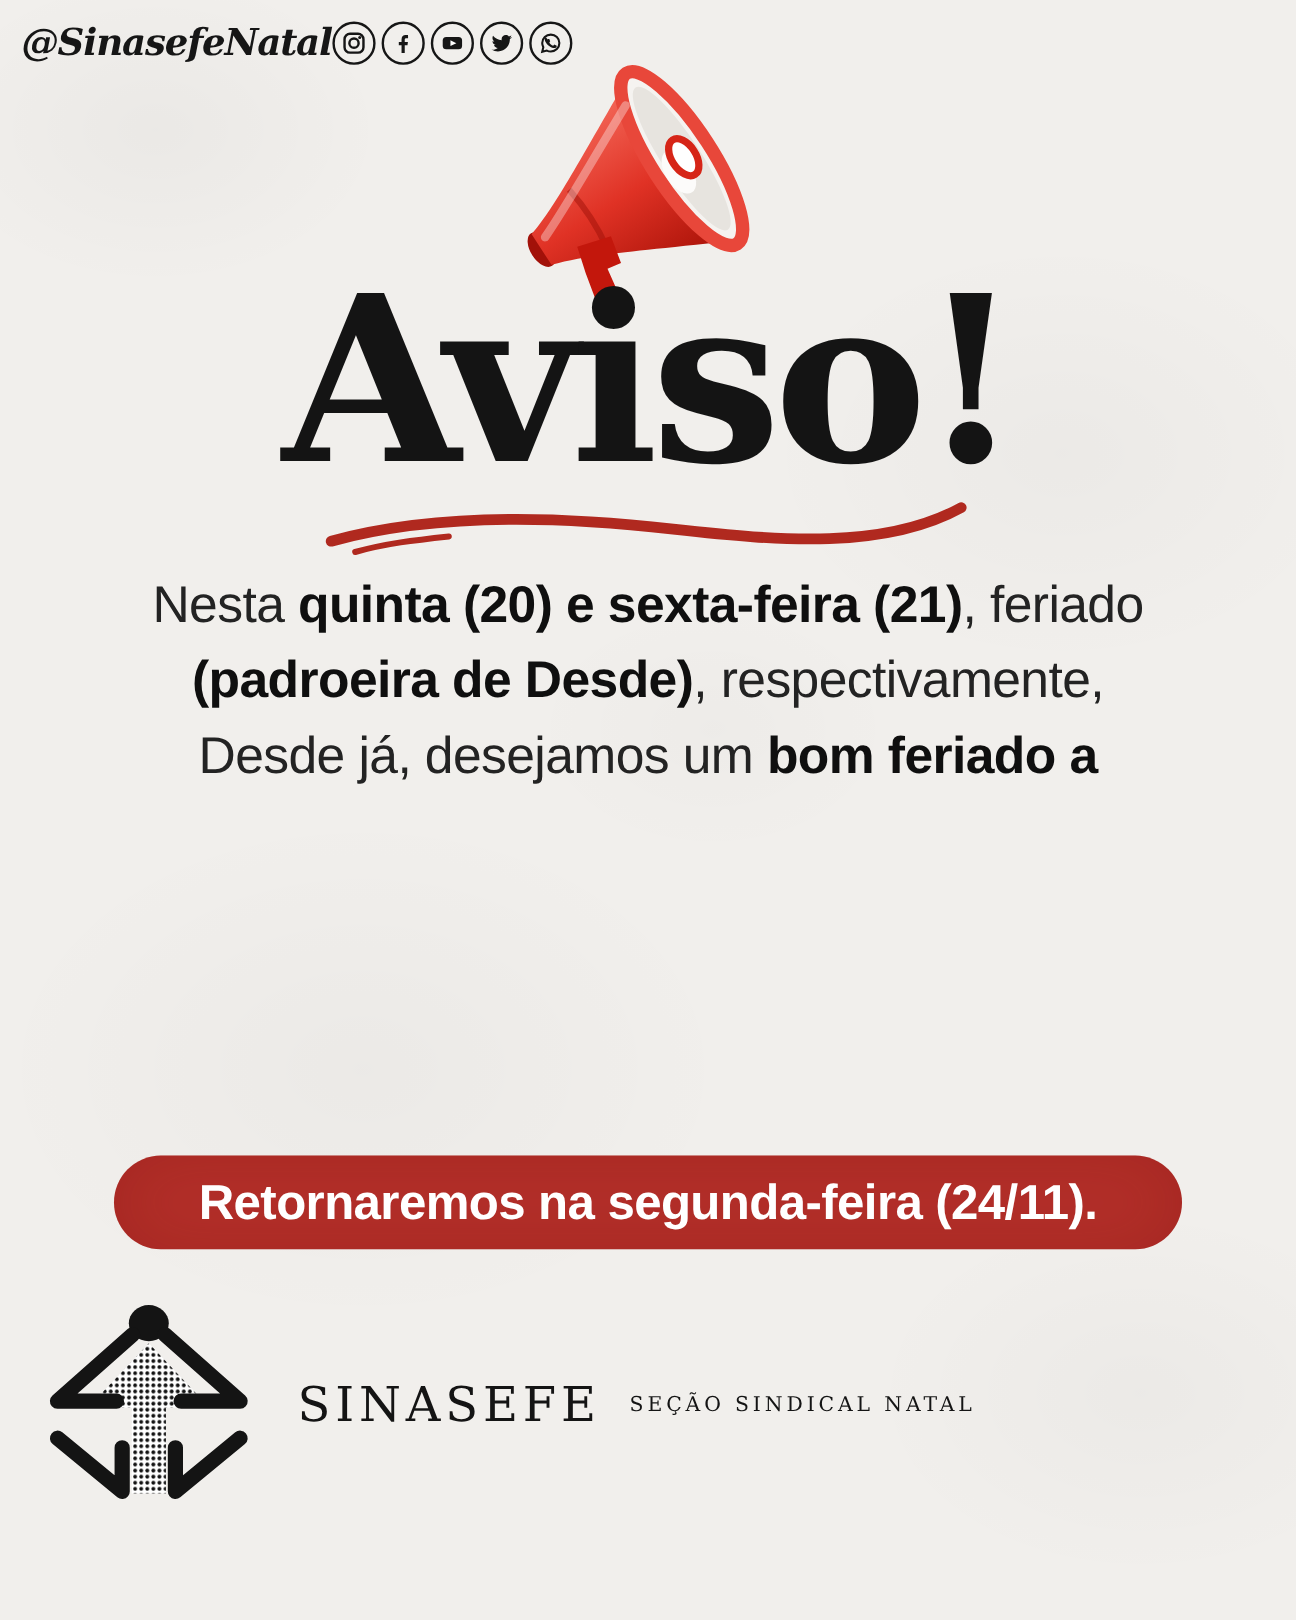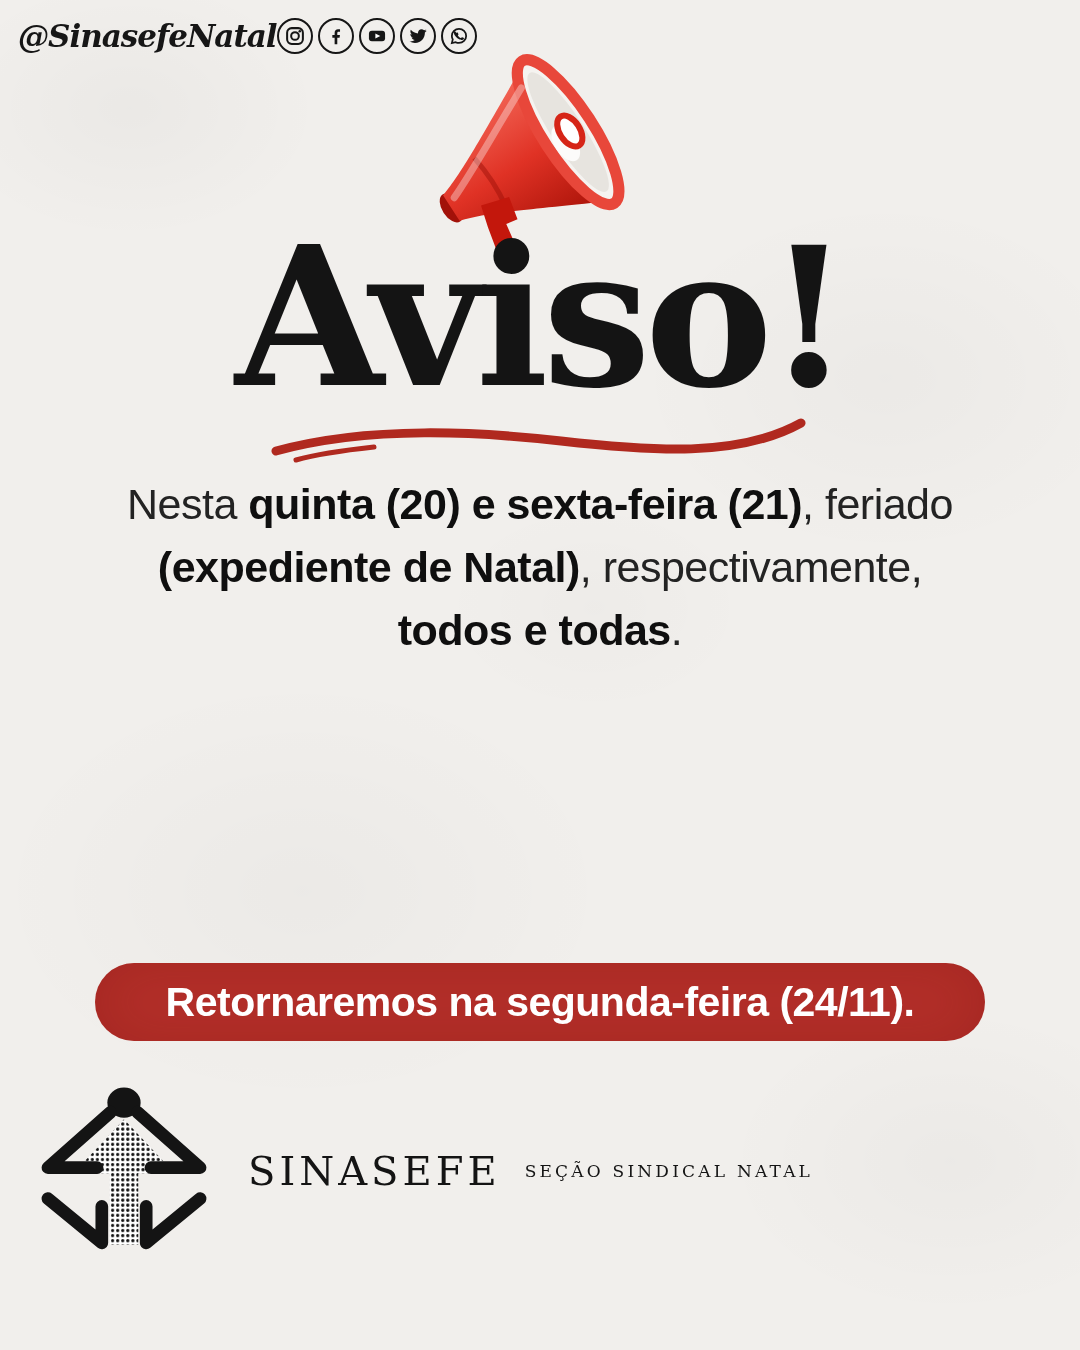--- a/index.html
+++ b/index.html
@@ -133,22 +133,22 @@
 
   <div class="swoosh">
     <svg width="548" height="54" viewBox="0 0 548 54">
       <path d="M10,38 C105,12 215,19 295,28 C385,38 472,45 535,10" fill="none" stroke="#b0291f" stroke-width="9" stroke-linecap="round"></path>
       <path d="M30,47 C55,40 80,37 108,34" fill="none" stroke="#b0291f" stroke-width="5" stroke-linecap="round"></path>
     </svg>
   </div>
 
   <div class="body">
       <div class="body-line"><span>Nesta </span><span class="b">quinta (20) e sexta-feira (21)</span><span>, feriado</span></div>
-      <div class="body-line"><span class="b">(expediente de Natal)</span><span>, respectivamente,</span></div>
-      <div class="body-line"><span class="b">todos e todas</span><span>.</span></div>
+      <div class="body-line"><span class="b">(padroeira de Desde)</span><span>, respectivamente,</span></div>
+      <div class="body-line"><span>Desde já, desejamos um </span><span class="b">bom feriado a</span></div>
     </div>
 
   <div class="pill-button">Retornaremos na segunda-feira (24/11).</div>
 
   <footer class="footer">
     <div class="logo">
       <svg width="248" height="168" viewBox="0 0 240 212">
         <defs>
           <pattern id="dots" width="6.4" height="6.4" patternUnits="userSpaceOnUse">
             <rect width="6.4" height="6.4" fill="#ffffff"></rect>

